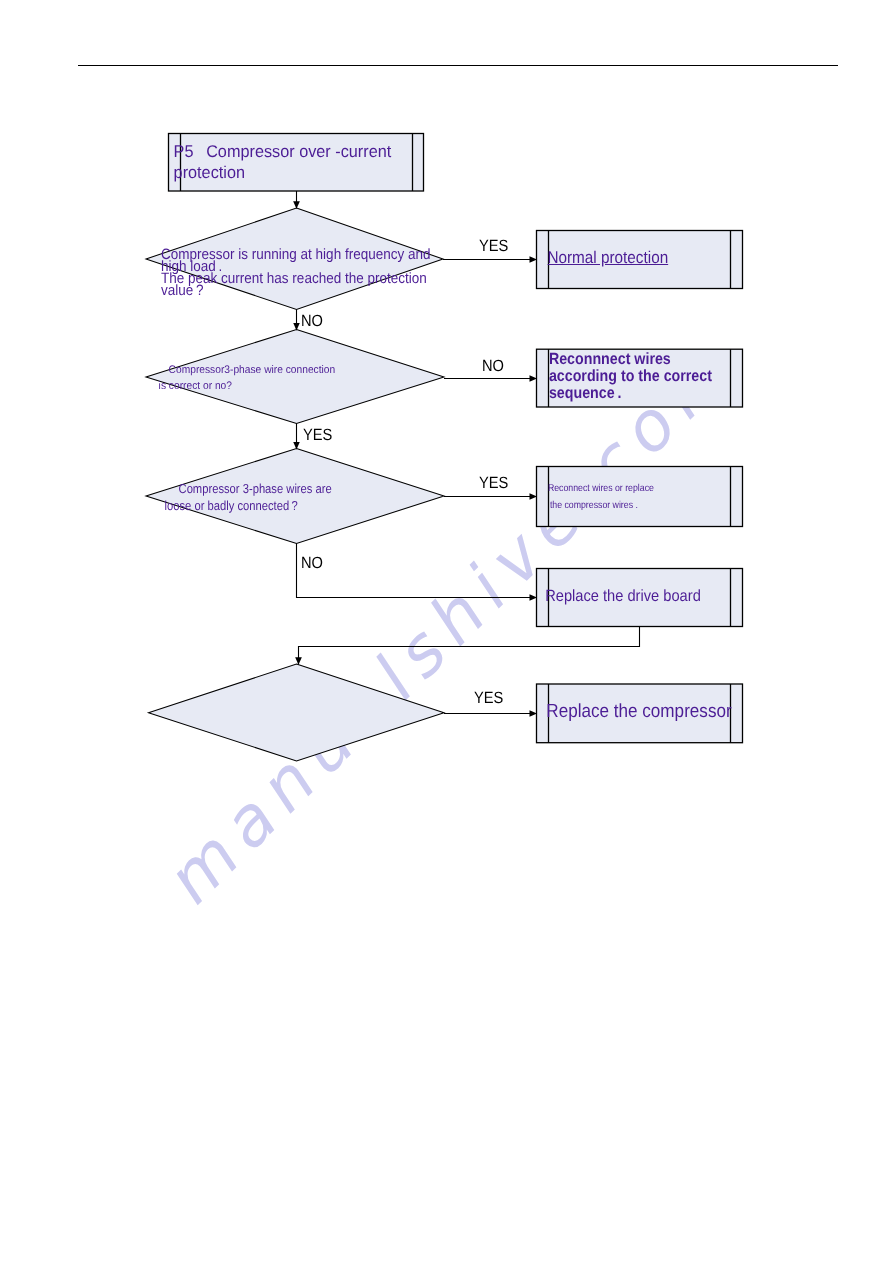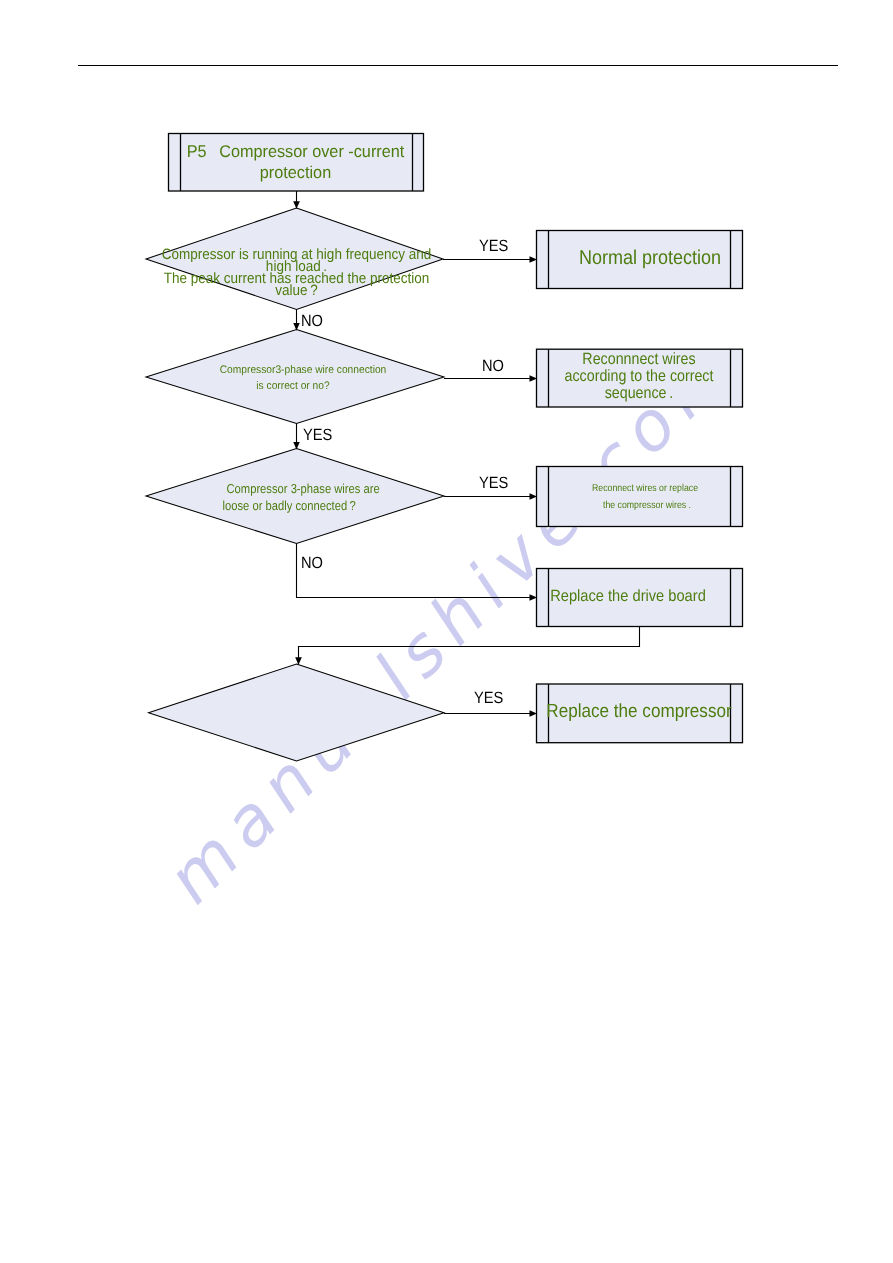--- a/index.html
+++ b/index.html
@@ -6,21 +6,21 @@
   html,body{margin:0;padding:0;background:#ffffff;}
   body{width:893px;height:1263px;overflow:hidden;
        font-family:"Liberation Sans",sans-serif;
        -webkit-font-smoothing:antialiased;}
   #page{position:relative;width:893px;height:1263px;background:#fff;}
   .layer{position:absolute;left:0;top:0;width:893px;height:1263px;}
   #wm{z-index:1;overflow:visible;}
   #shapes{z-index:2;}
   #labels{z-index:3;-webkit-font-smoothing:antialiased;text-rendering:geometricPrecision;opacity:0.999;}
   .tx{position:absolute;color:#000;white-space:nowrap;}
-  .node-text{position:absolute;text-align:center;color:#4d7c0f;}
+  .node-text{position:absolute;color:#4c1d95;}
   .sh{fill:var(--fill,#e7eaf4);}
   .box{stroke:var(--stroke,#000);stroke-width:1.3;}
   .dia{stroke:var(--stroke,#000);stroke-width:1.05;}
   .bar{stroke:var(--stroke,#000);stroke-width:1.3;}
   .node-text > div{transform:translateZ(0) translateX(var(--dx,0px)) scaleX(var(--sx,0.90));transform-origin:center center;}
   .tx{transform:translateZ(0) scaleX(var(--sx,0.90));transform-origin:left center;}
 </style>
 </head>
 <body>
 
@@ -101,30 +101,30 @@
     <div class="node-text" style="left:168px;top:140.5px;width:255px;font-size:17px;line-height:21.8px;--sx:0.956;">
       <div>P5  Compressor over -current</div>
       <div>protection</div>
     </div>
 
     <div class="node-text" style="left:146px;top:248.6px;width:301px;font-size:15px;line-height:12.2px;">
       <div>Compressor is running at high frequency and high load .</div>
       <div>The peak current has reached the protection value ?</div>
     </div>
 
-    <div class="node-text" style="left:536px;top:248px;width:228px;font-size:20px;line-height:20px;">
+    <div class="node-text" style="left:536px;top:248px;width:228px;font-size:17px;line-height:20px;text-decoration:underline;">
       <div>Normal protection</div>
     </div>
 
     <div class="node-text" style="left:152px;top:363px;width:289px;font-size:11px;line-height:15.6px;--sx:0.93;">
       <div style="--dx:6.5px">Compressor3-phase wire connection</div>
       <div style="--dx:-3.5px">is correct or no?</div>
     </div>
 
-    <div class="node-text" style="left:536px;top:351px;width:206px;font-size:16.3px;line-height:17.2px;--sx:0.875;">
+    <div class="node-text" style="left:536px;top:351px;width:206px;font-size:16.3px;line-height:17.2px;font-weight:bold;--sx:0.875;">
       <div>Reconnnect wires</div>
       <div>according to the correct</div>
       <div>sequence .</div>
     </div>
 
     <div class="node-text" style="left:152px;top:481px;width:289px;font-size:13px;line-height:16.9px;--sx:0.862;">
       <div style="--dx:6.6px">Compressor 3-phase wires are</div>
       <div style="--dx:-7.4px">loose or badly connected ?</div>
     </div>
 

